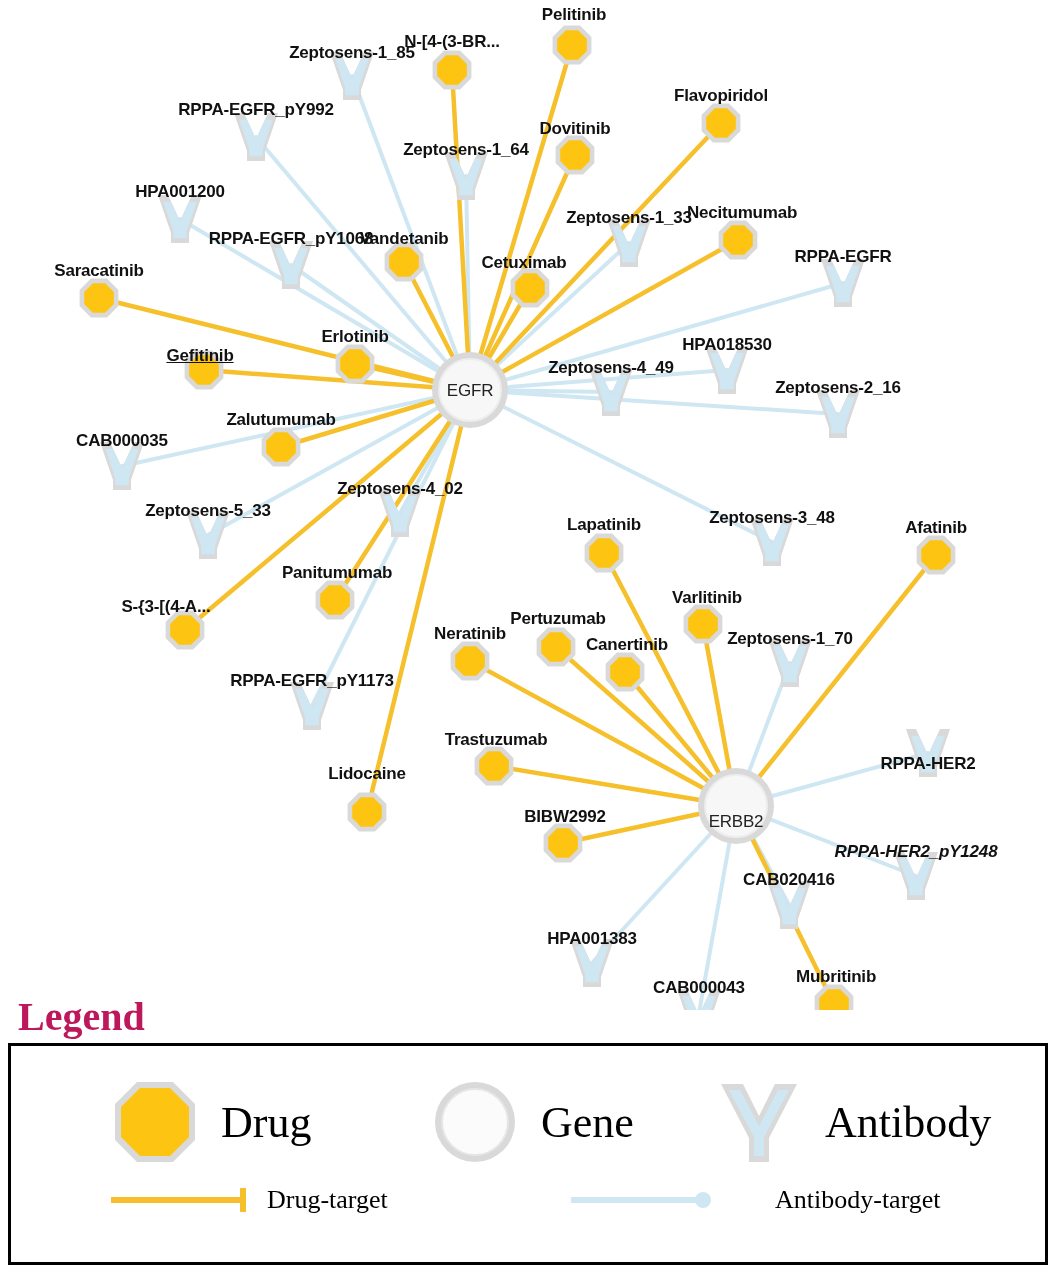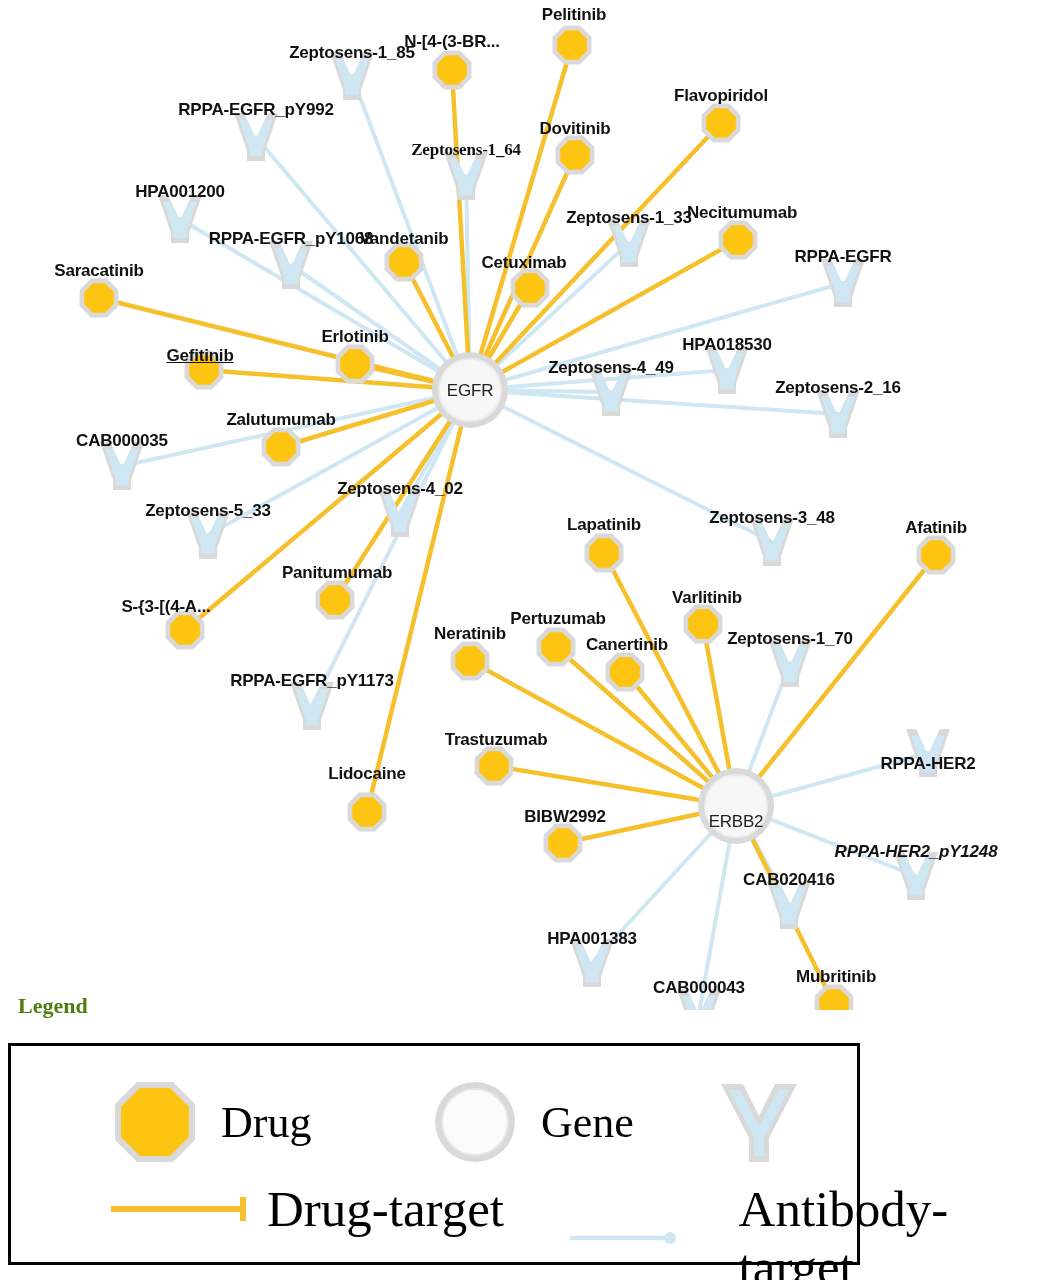--- a/index.html
+++ b/index.html
@@ -39,29 +39,29 @@
     font-size: 17px;
     font-weight: normal;
     color: #222;
   }
   
   #legend-title {
     position: absolute;
     left: 18px;
     top: 993px;
     font-family: "Liberation Serif", serif;
-    font-size: 22px;
+    font-size: 40px;
     font-weight: bold;
-    color: #4d7c0f;
+    color: #be185d;
   }
   #legend-box {
     position: absolute;
     left: 8px;
     top: 1043px;
-    width: 852px;
+    width: 1040px;
     height: 222px;
     border: 3px solid #000;
     box-sizing: border-box;
     background: #fff;
   }
   .legend-row1 {
     position: absolute;
     left: 0;
     top: 10px;
     width: 100%;
@@ -80,21 +80,21 @@
   }
   .legend-row2 {
     position: absolute;
     left: 0;
     top: 128px;
     width: 100%;
     height: 80px;
   }
   .legend-text-small {
     font-family: "Liberation Serif", serif;
-    font-size: 51px;
+    font-size: 26px;
     color: #000;
     margin-left: 10px;
   }
 </style>
 </head>
 <body>
 
 <div id="network">
   <svg id="net-svg" width="1059" height="1010">
       <g>
@@ -257,21 +257,21 @@
       <div class="node-label" style="left: 166px; top: 607px;">S-{3-[(4-A...</div>
       <div class="node-label" style="left: 558px; top: 619px;">Pertuzumab</div>
       <div class="node-label" style="left: 470px; top: 634px;">Neratinib</div>
       <div class="node-label" style="left: 627px; top: 645px;">Canertinib</div>
       <div class="node-label" style="left: 496px; top: 740px;">Trastuzumab</div>
       <div class="node-label" style="left: 367px; top: 774px;">Lidocaine</div>
       <div class="node-label" style="left: 565px; top: 817px;">BIBW2992</div>
       <div class="node-label" style="left: 836px; top: 977px;">Mubritinib</div>
       <div class="node-label" style="left: 352px; top: 53px;">Zeptosens-1_85</div>
       <div class="node-label" style="left: 256px; top: 110px;">RPPA-EGFR_pY992</div>
-      <div class="node-label" style="left: 466px; top: 150px; font-family: Liberation Serif, serif;">Zeptosens-1_64</div>
+      <div class="node-label" style="left: 466px; top: 150px;">Zeptosens-1_64</div>
       <div class="node-label" style="left: 180px; top: 192px;">HPA001200</div>
       <div class="node-label" style="left: 629px; top: 218px;">Zeptosens-1_33</div>
       <div class="node-label" style="left: 291px; top: 239px;">RPPA-EGFR_pY1068</div>
       <div class="node-label" style="left: 843px; top: 257px;">RPPA-EGFR</div>
       <div class="node-label" style="left: 727px; top: 345px;">HPA018530</div>
       <div class="node-label" style="left: 611px; top: 368px;">Zeptosens-4_49</div>
       <div class="node-label" style="left: 838px; top: 388px;">Zeptosens-2_16</div>
       <div class="node-label" style="left: 122px; top: 441px;">CAB000035</div>
       <div class="node-label" style="left: 400px; top: 489px;">Zeptosens-4_02</div>
       <div class="node-label" style="left: 208px; top: 511px;">Zeptosens-5_33</div>
@@ -304,20 +304,21 @@
         <circle cx="48" cy="48" r="40" fill="#D9D9D9"></circle>
         <circle cx="48" cy="48" r="33" fill="#FBFBFB" stroke="#E6E6E6" stroke-width="2"></circle>
       </svg>
       <span class="legend-text">Gene</span>
     </div>
     <div class="legend-item" style="left:700px; top:18px;">
       <svg width="96" height="96" viewBox="0 0 96 96">
         <path d="M10,10 L32,10 L48,42 L64,10 L86,10 L58,64 L58,88 L38,88 L38,64 Z" fill="#D9D9D9"></path>
         <path d="M18,16 L29,16 L48,52 L67,16 L78,16 L53,63 L53,82 L43,82 L43,63 Z" fill="#CFE7F2"></path>
       </svg>
+      <span class="legend-text">Antibody</span>
     </div>
   </div>
   <div class="legend-row2">
     <div class="legend-item" style="left:96px; top:6px;">
       <svg width="150" height="40" viewBox="0 0 150 40">
         <line x1="4" y1="20" x2="136" y2="20" stroke="#F5C02B" stroke-width="6"></line>
         <line x1="136" y1="8" x2="136" y2="32" stroke="#F5C02B" stroke-width="6"></line>
       </svg>
       <span class="legend-text-small">Drug-target</span>
     </div>

